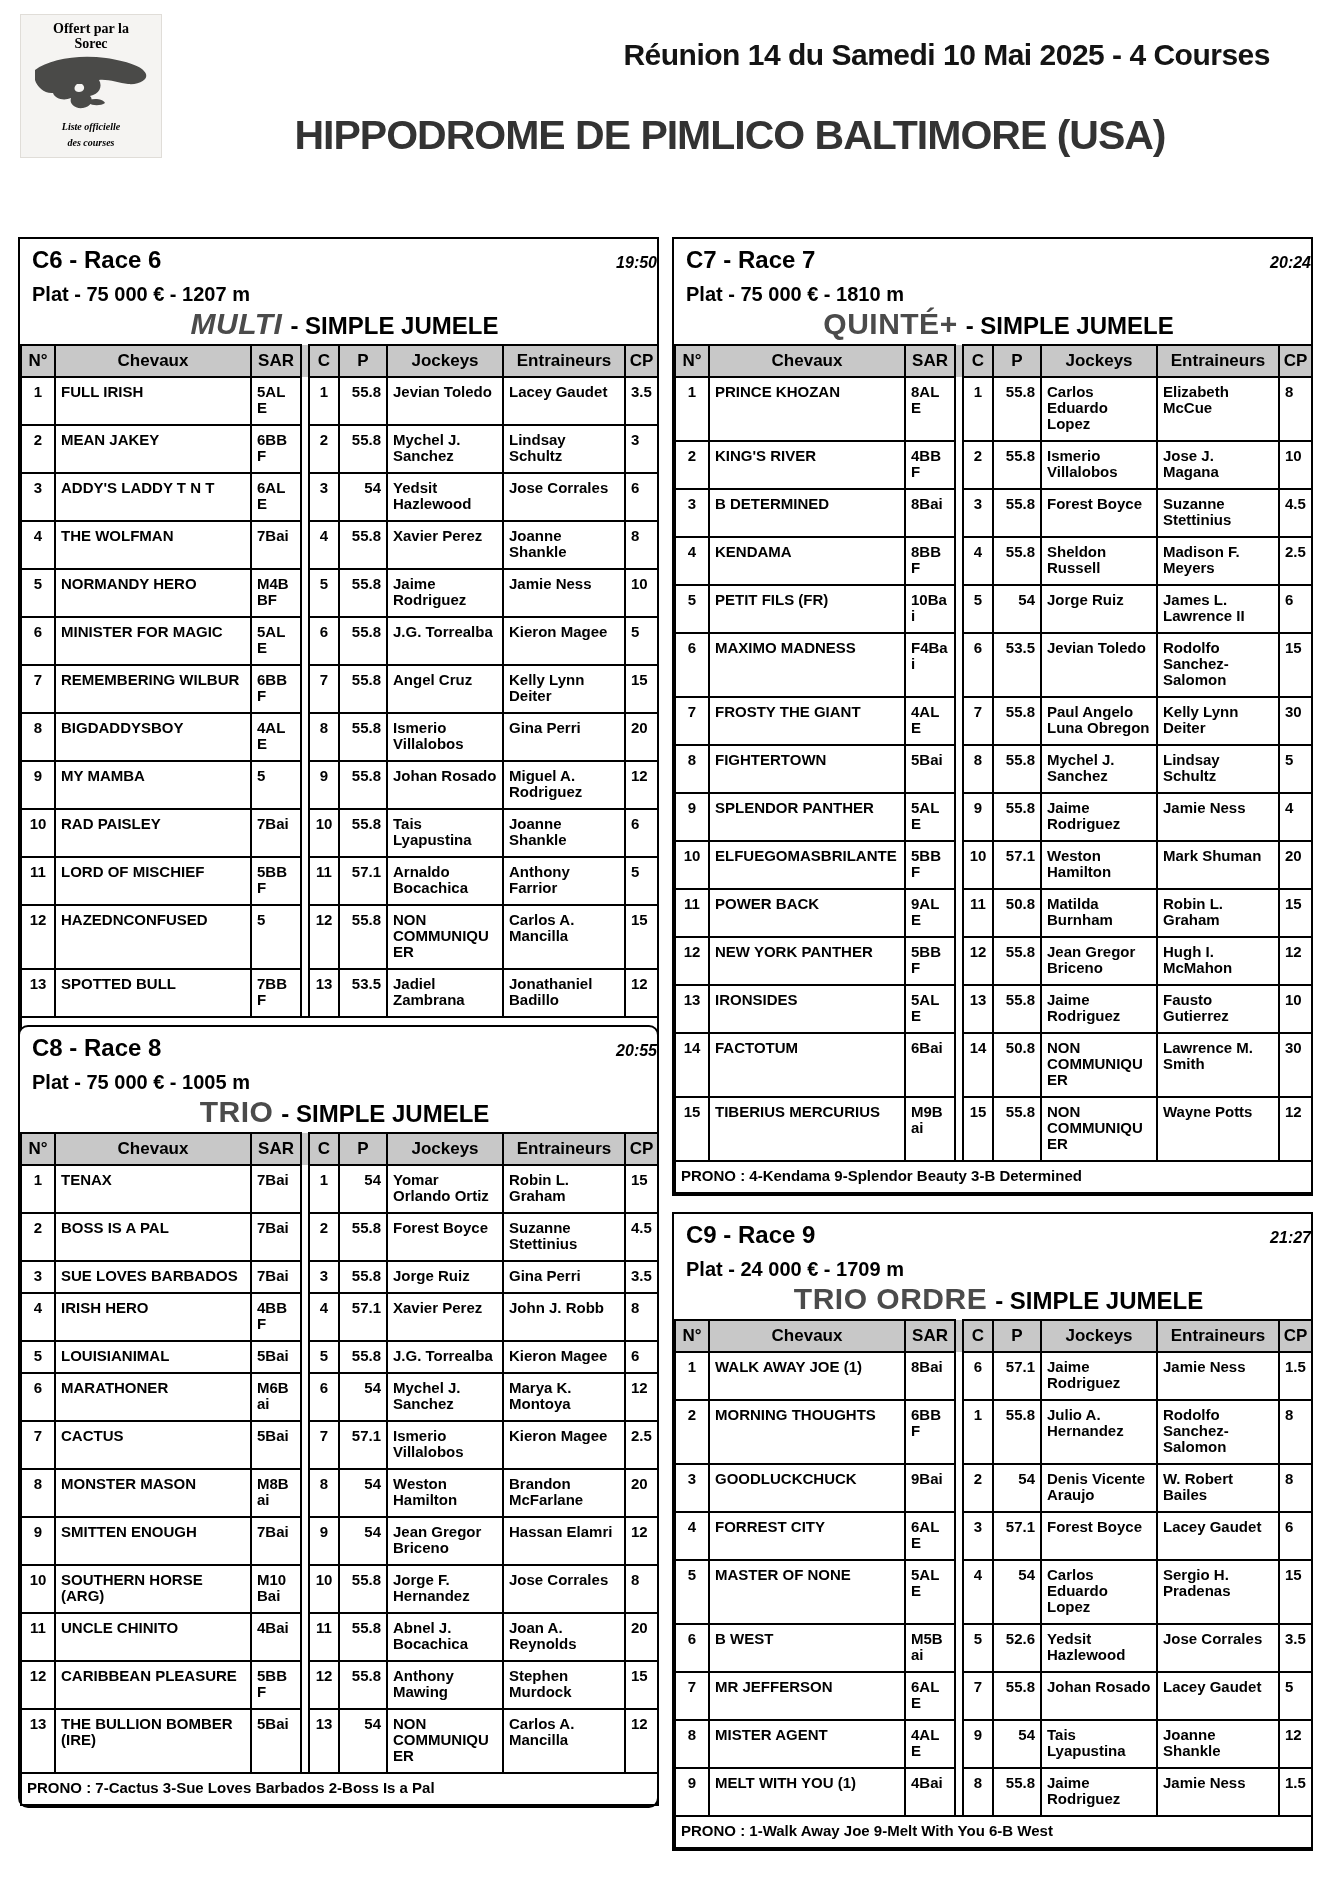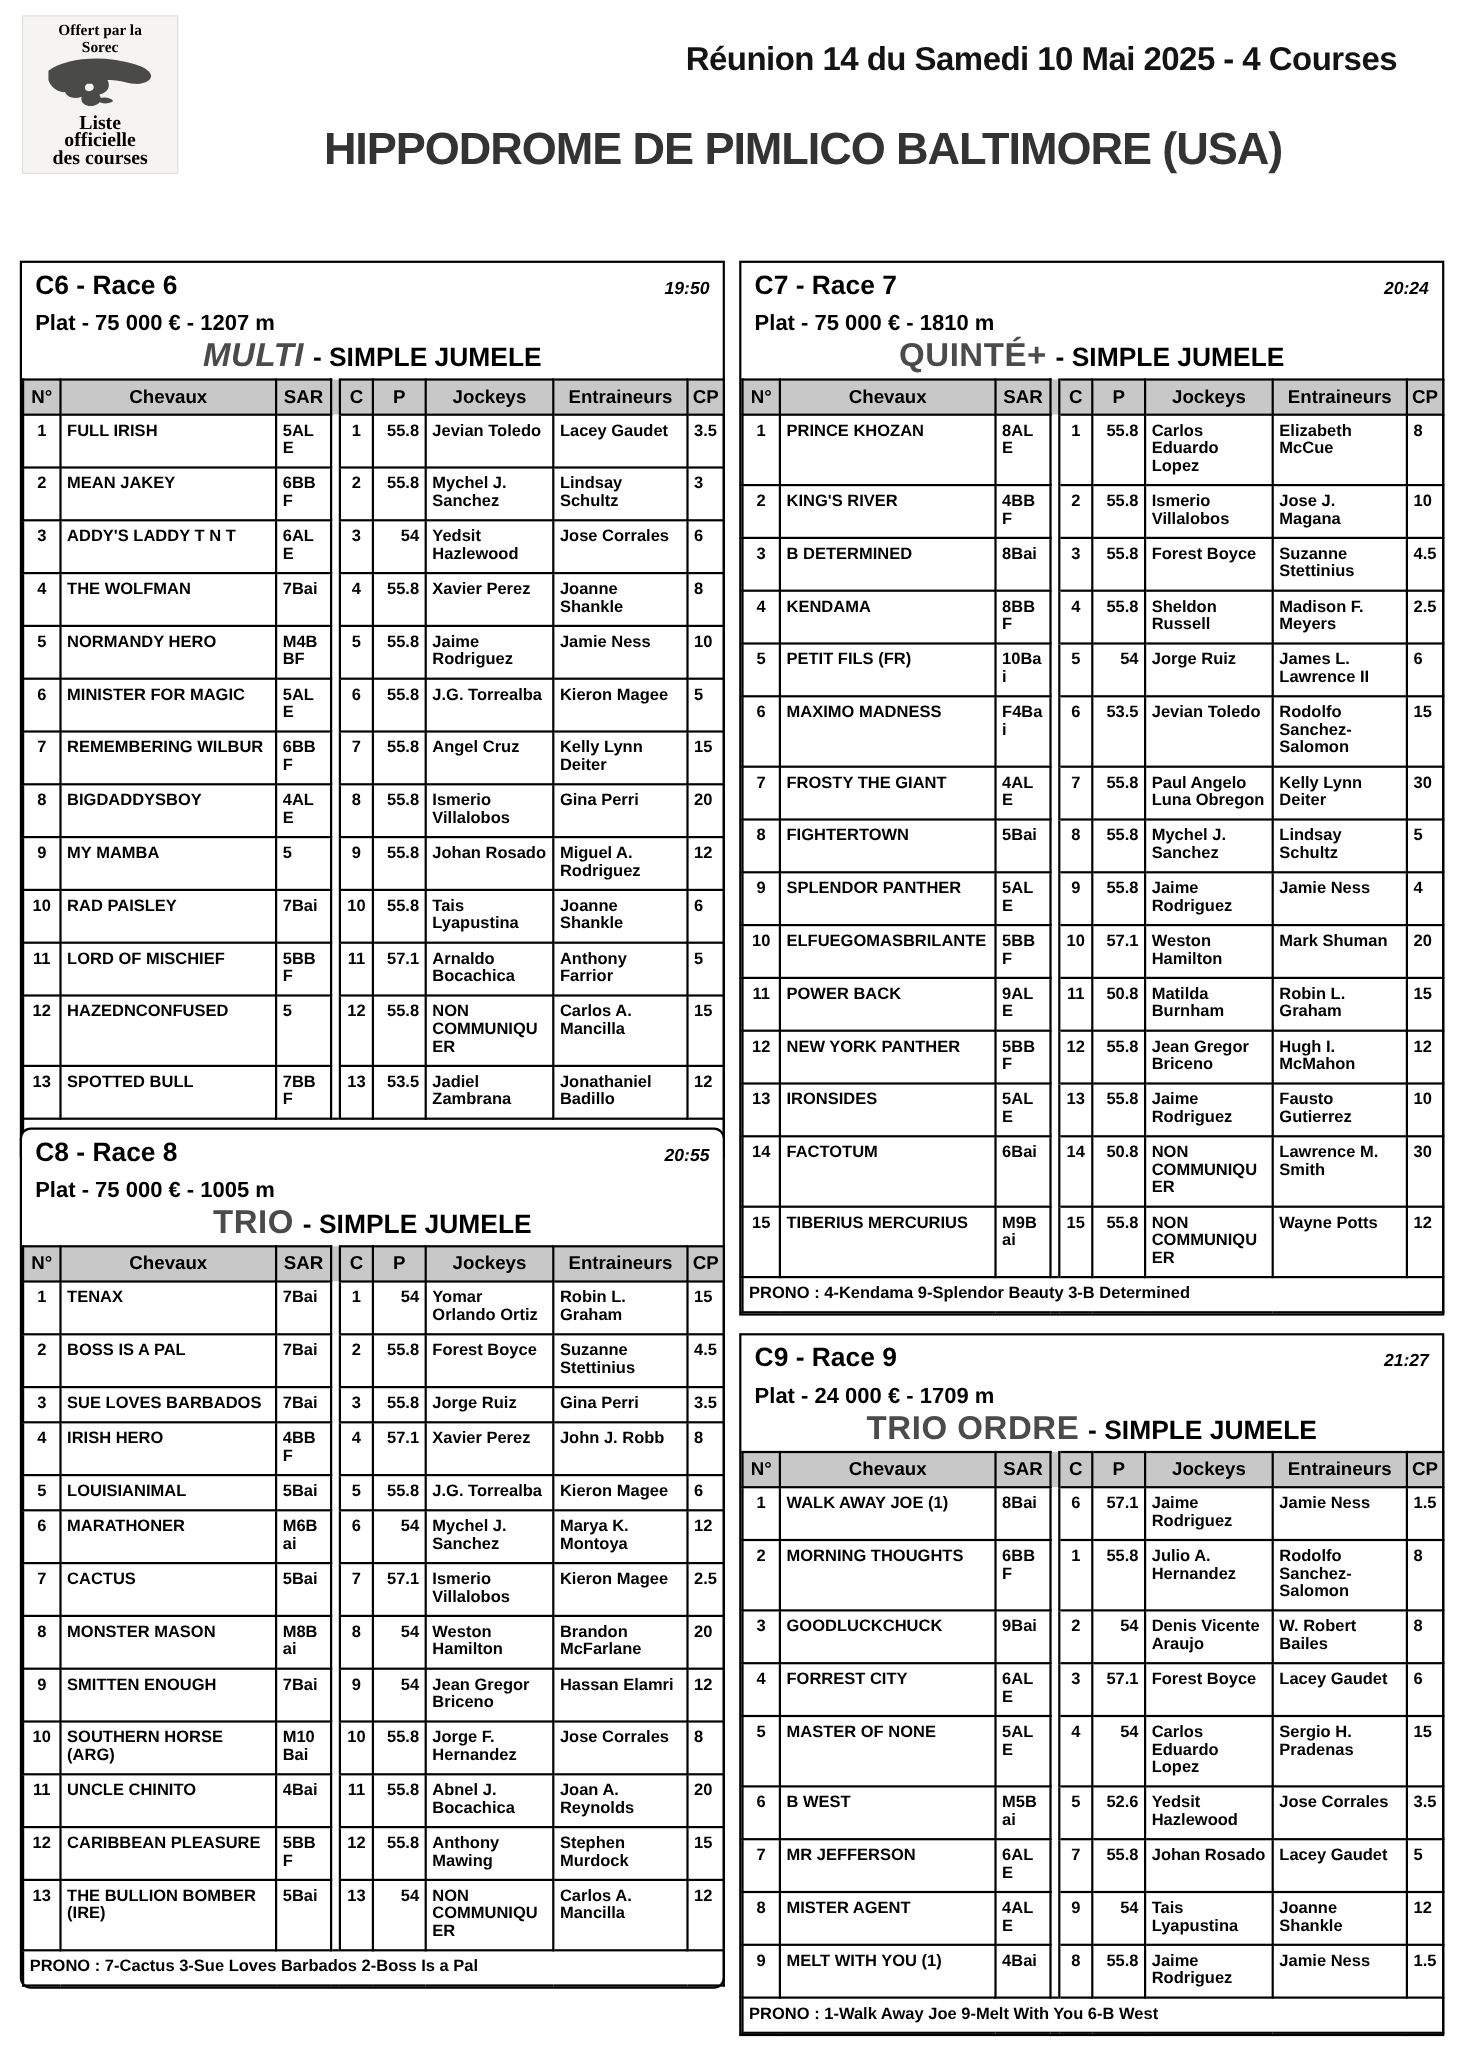--- a/index.html
+++ b/index.html
@@ -10,40 +10,40 @@
   }
   
   .logo-box{
     position:absolute;left:20px;top:14px;width:142px;height:144px;
     background:#f5f4f2;border:1px solid #e0ddd8;
     display:flex;flex-direction:column;align-items:center;justify-content:space-between;
     padding:6px 20px;box-sizing:border-box;text-align:center;
     font-family:"Liberation Serif",serif;font-weight:bold;
   }
   .logo-top{font-size:14px;line-height:15px;}
-  .logo-bottom{font-size:18px;line-height:16px;}
+  .logo-bottom{font-size:10px;line-height:16px;font-style:italic;}
   .logo-horse{width:120px;height:62px;}
   .title-1{
     position:absolute;left:170px;right:60px;top:38px;text-align:right;
     font-size:30px;font-weight:bold;color:#141414;letter-spacing:-0.5px;
   }
   .title-2{
     position:absolute;left:170px;right:40px;top:112px;text-align:center;
     font-size:41px;font-weight:bold;color:#333;letter-spacing:-1px;
   }
   
   .race-box{
     position:absolute;width:641px;box-sizing:border-box;
     border:2px solid #000;background:#fff;
   }
   #race-c6{left:18px;top:237px;}
   #race-c7{left:672px;top:237px;}
   #race-c8{left:18px;top:1025px;border-radius:10px;}
   #race-c9{left:672px;top:1212px;}
-  .race-head{padding:7px 12px 1px 12px;}
+  .race-head{padding:7px 0 1px 12px;}
   .race-head-row1{display:flex;justify-content:space-between;align-items:baseline;}
   .race-title{font-size:24px;font-weight:bold;}
   .race-time{font-size:16px;font-weight:bold;font-style:italic;}
   .race-conditions{font-size:20px;font-weight:bold;margin-top:9px;}
   .bet-line{text-align:center;margin-top:1px;margin-bottom:2px;white-space:nowrap;}
   .bet-name{font-size:30px;font-weight:bold;color:#4b4b4b;letter-spacing:0.5px;}
   .bet-name.italic{font-style:italic;}
   .bet-suffix{font-size:24px;font-weight:bold;color:#000;margin-left:8px;}
   
   table.race-table{border-collapse:collapse;width:100%;table-layout:fixed;}

